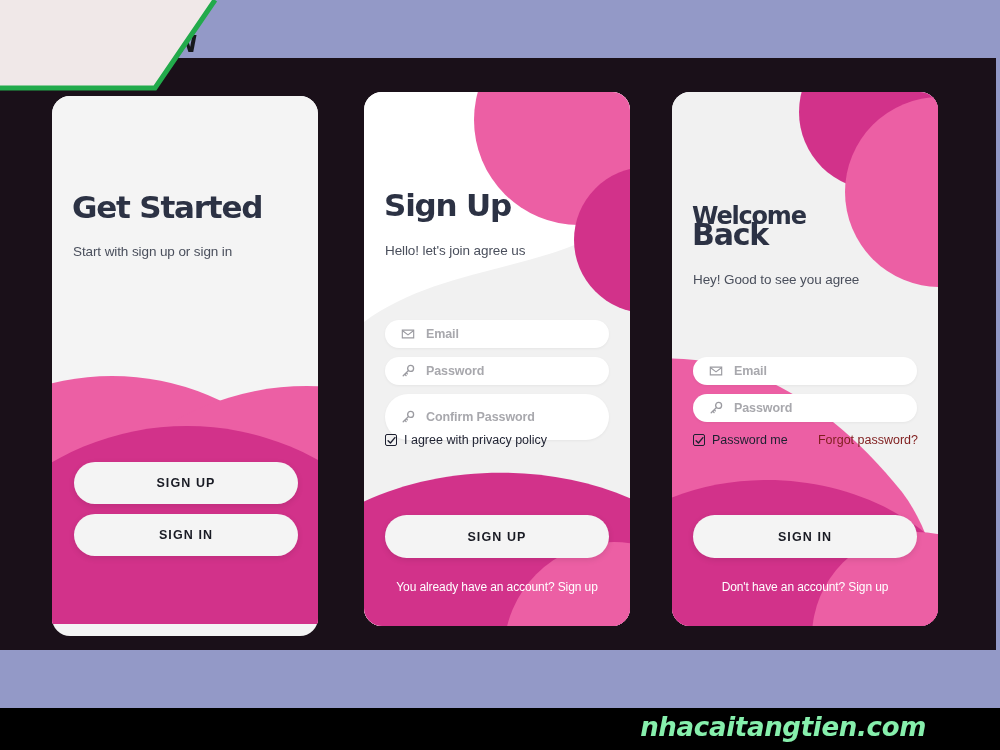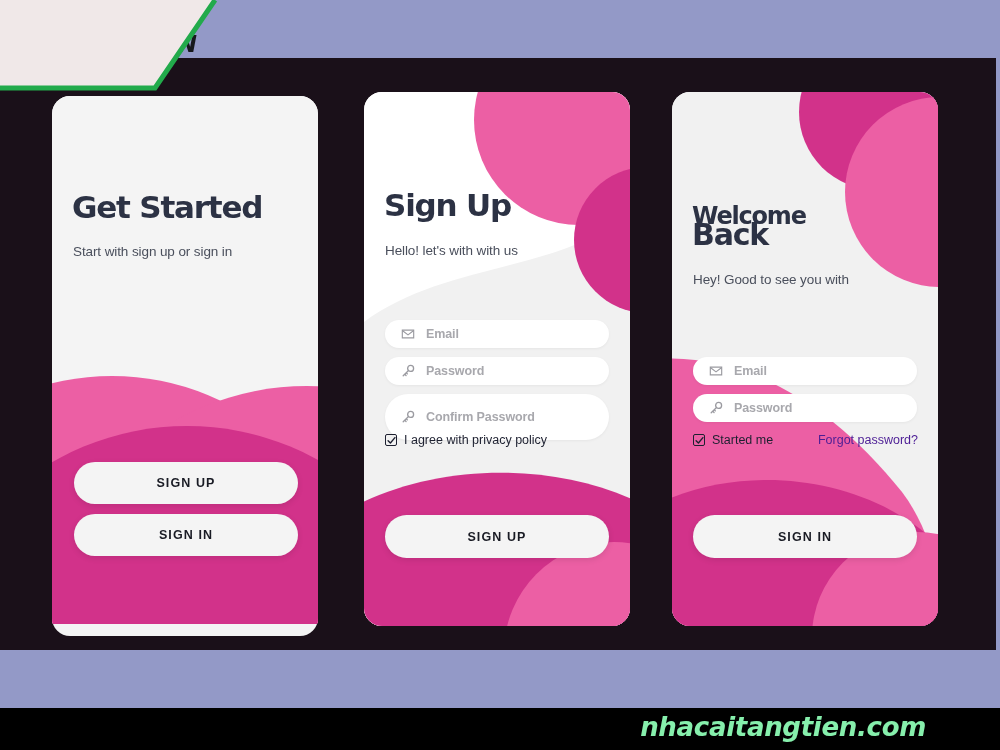--- a/index.html
+++ b/index.html
@@ -137,21 +137,21 @@
     width:12px; height:12px; flex:none;
     border:1.4px solid currentColor;
     border-radius:2px;
     display:flex; align-items:center; justify-content:center;
   }
   .cbox svg { width:9px; height:9px; display:block; }
   .dark-txt { color:#1d2030; }
   .link-right {
     position:absolute;
     font-size:12.5px;
-    color:#4c1d95;
+    color:#7f1d1d;
   }
   .bottom-link {
     position:absolute;
     width:100%;
     text-align:center;
     color:#ffffff;
     font-size:12px;
     letter-spacing:-0.1px;
   }
 </style>
@@ -224,21 +224,21 @@
 
         <circle cx="215" cy="28" r="105" fill="#ec5fa4"></circle>
         <circle cx="283" cy="148" r="73" fill="#d2328a"></circle>
 
         <path d="M-20 420 C70 368 200 368 290 418 L290 534 L-20 534 Z" fill="#d2328a"></path>
         <circle cx="250" cy="560" r="110" fill="#ec5fa4"></circle>
       </svg>
 
       <div class="content">
         <div class="title" style="left:20px; top:98px; position:absolute; font-size:31px;">Sign Up</div>
-        <div class="subtitle" style="left:21px; top:151px; position:absolute;">Hello! let's with with us</div>
+        <div class="subtitle" style="left:21px; top:151px; position:absolute;">Hello! let's join agree us</div>
 
         <div class="field" style="left:21px; top:228px; width:224px; height:28px;">
           <span class="ico">
             <svg viewBox="0 0 16 16">
                 <path d="M1.5 3.5h13v9h-13z" fill="none" stroke="currentColor" stroke-width="1.3"></path>
                 <path d="M1.5 4l6.5 5 6.5-5" fill="none" stroke="currentColor" stroke-width="1.3"></path>
               </svg>
           </span>
           <span class="ph">Email</span>
         </div>
@@ -267,20 +267,21 @@
           <span class="cbox">
             <svg viewBox="0 0 10 10">
                 <path d="M1.2 5.2L3.8 7.8L8.8 1.8" fill="none" stroke="currentColor" stroke-width="1.5" stroke-linecap="round" stroke-linejoin="round"></path>
               </svg>
           </span>
           <span>I agree with privacy policy</span>
         </div>
 
         <button class="pill" style="left:21px; top:423px; width:224px; height:43px;">SIGN UP</button>
 
+        <a class="bottom-link" style="top:488px; left:0;">You already have an account? Sign up</a>
       </div>
     </div>
   </div>
 
   <div class="phone" id="phone3">
     <div class="screen">
 
       <svg class="blobs" viewBox="0 0 266 534" preserveAspectRatio="none">
         <rect x="0" y="0" width="266" height="534" fill="#f1f1f1"></rect>
 
@@ -289,21 +290,21 @@
 
         <path d="M-30 268 C60 258 150 300 230 400 C260 440 270 490 270 534 L-30 534 Z" fill="#ec5fa4"></path>
 
         <path d="M-30 420 C60 368 190 380 266 452 L266 534 L-30 534 Z" fill="#d2328a"></path>
         <circle cx="245" cy="545" r="105" fill="#ec5fa4"></circle>
       </svg>
 
       <div class="content">
         <div class="title" style="left:20px; top:96px; position:absolute; font-size:24px;margin-top:16px;">Welcome</div>
         <div class="title" style="left:20px; top:128px; position:absolute; font-size:30px;">Back</div>
-        <div class="subtitle" style="left:21px; top:180px; position:absolute;">Hey! Good to see you with</div>
+        <div class="subtitle" style="left:21px; top:180px; position:absolute;">Hey! Good to see you agree</div>
 
         <div class="field" style="left:21px; top:265px; width:224px; height:28px;">
           <span class="ico">
             <svg viewBox="0 0 16 16">
                 <path d="M1.5 3.5h13v9h-13z" fill="none" stroke="currentColor" stroke-width="1.3"></path>
                 <path d="M1.5 4l6.5 5 6.5-5" fill="none" stroke="currentColor" stroke-width="1.3"></path>
               </svg>
           </span>
           <span class="ph">Email</span>
         </div>
@@ -317,24 +318,25 @@
           </span>
           <span class="ph">Password</span>
         </div>
 
         <div class="checkrow dark-txt" style="left:21px; top:341px;">
           <span class="cbox">
             <svg viewBox="0 0 10 10">
                 <path d="M1.2 5.2L3.8 7.8L8.8 1.8" fill="none" stroke="currentColor" stroke-width="1.5" stroke-linecap="round" stroke-linejoin="round"></path>
               </svg>
           </span>
-          <span>Started me</span>
+          <span>Password me</span>
         </div>
 
         <a class="link-right" style="right:20px; top:341px;">Forgot password?</a>
 
         <button class="pill" style="left:21px; top:423px; width:224px; height:43px;">SIGN IN</button>
 
+        <a class="bottom-link" style="top:488px; left:0;">Don't have an account? Sign up</a>
       </div>
     </div>
   </div>
 
 </div>
 
 </body></html>

